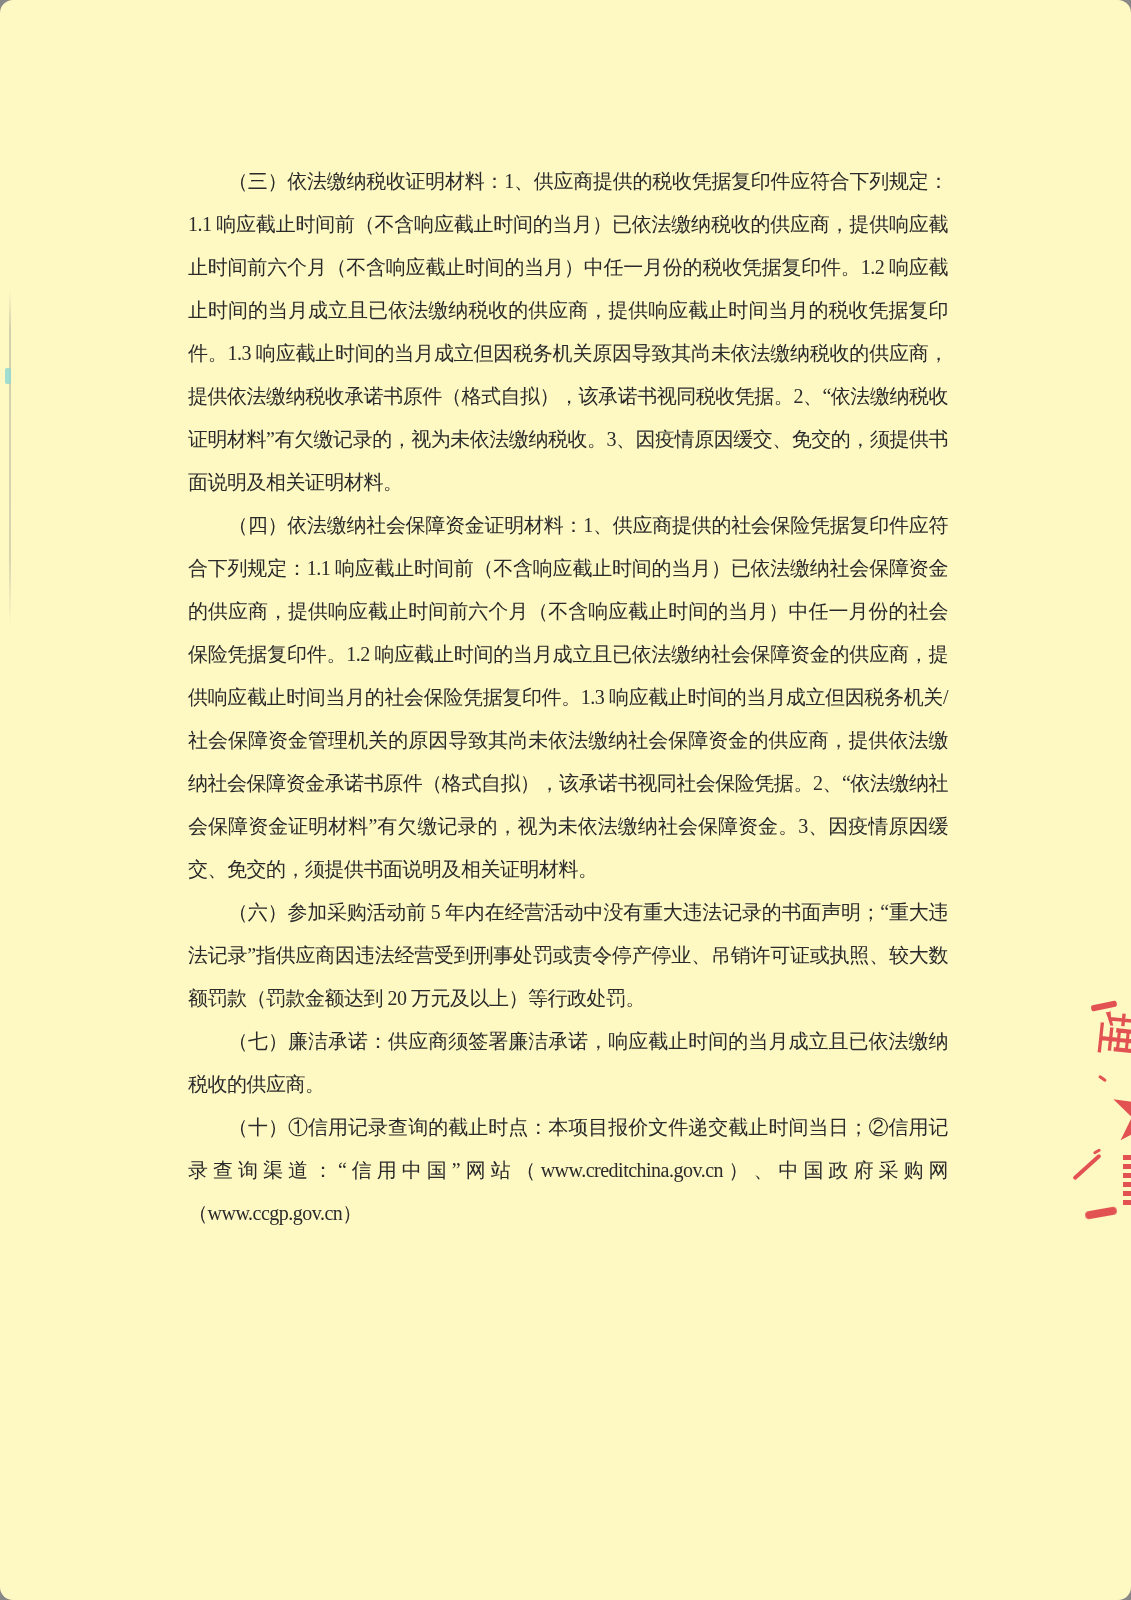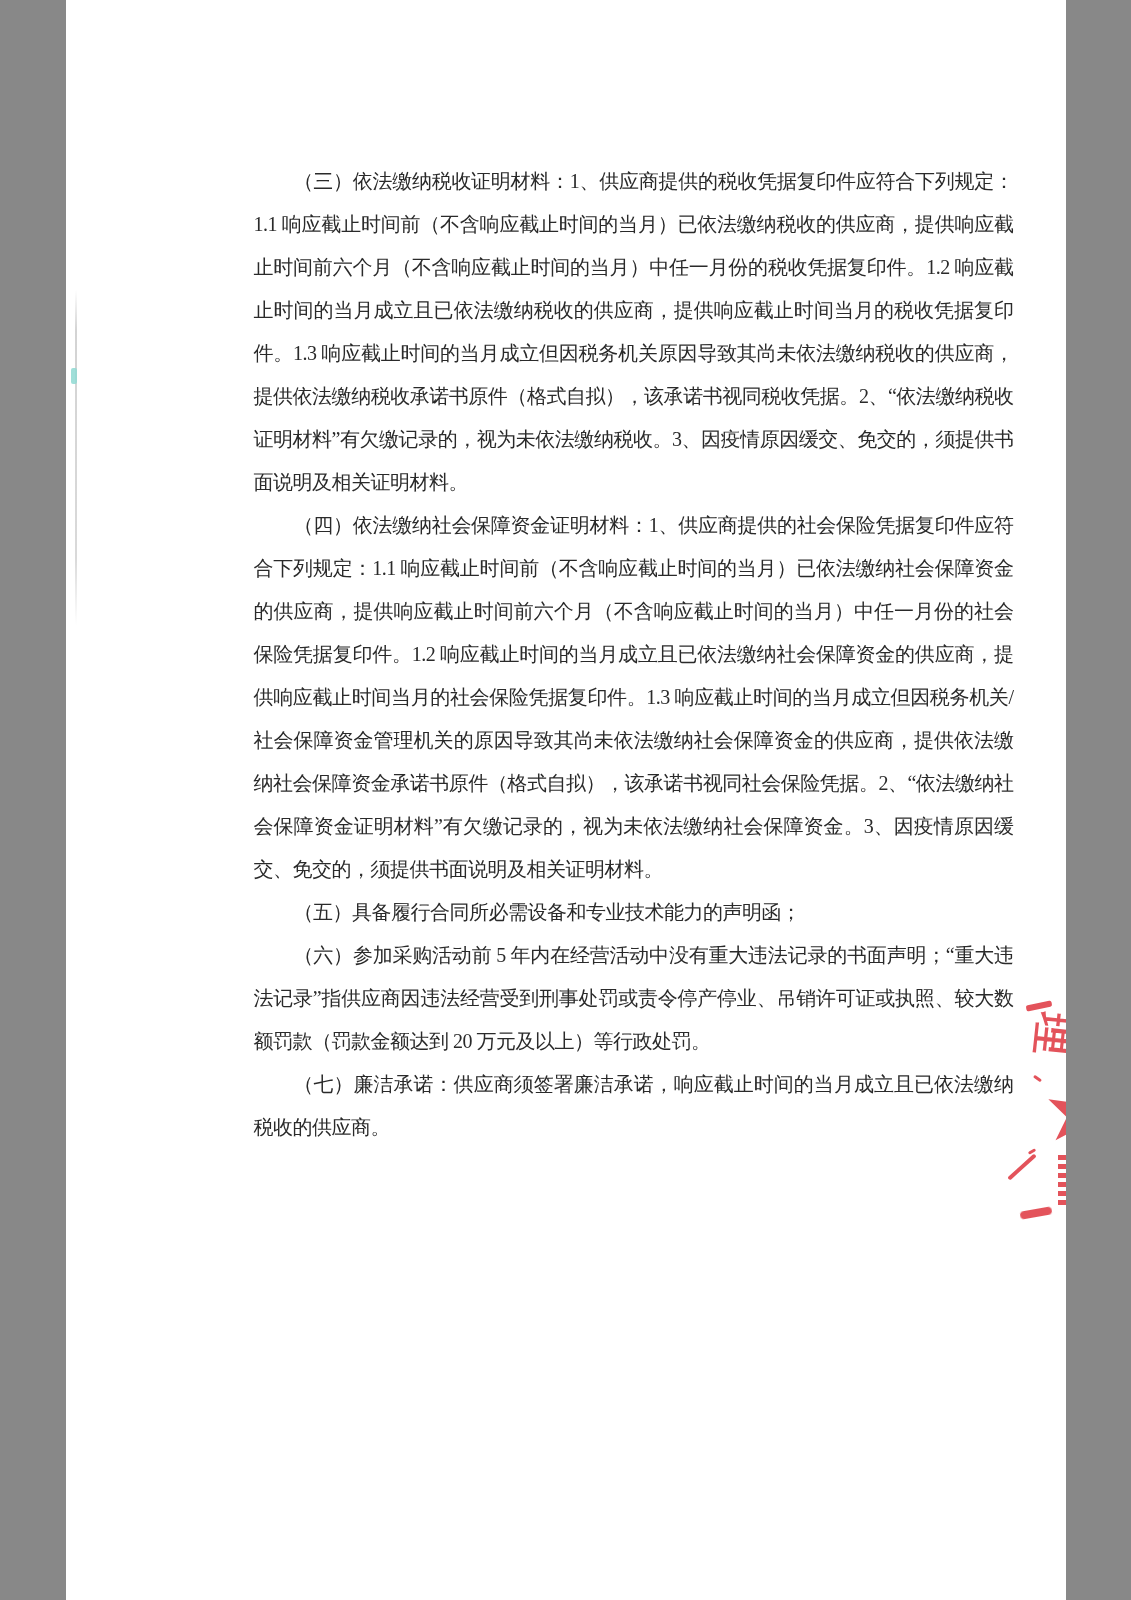--- a/index.html
+++ b/index.html
@@ -1,23 +1,24 @@
 <!DOCTYPE html>
 <html><head>
 <meta charset="utf-8">
 <style>
   html,body { margin:0; padding:0; }
   body { background:#888; }
   .page {
     position:relative;
-    width:1000px; height:1600px;
+    width:1131px; height:1600px;
     margin:0 auto;
-    background:#ffffff;
+    background:#fef9c3;
     overflow:hidden;
     font-family:"Liberation Serif","DejaVu Serif",serif;
+    border-radius:13px;
   }
   
   .text-block {
     position:absolute;
     left:188px; top:160px; width:760px;
     color:#2a2a2a;
     font-size:20px;
     line-height:43px;
     letter-spacing:-0.5px;
     text-align:justify;
@@ -116,23 +117,23 @@
 <body>
 
 <div class="page">
 
   <div class="scan-line"></div>
   <div class="scan-speck"></div>
 
   <main class="text-block">
     <p>（三）依法缴纳税收证明材料：1、供应商提供的税收凭据复印件应符合下列规定：1.1 响应截止时间前（不含响应截止时间的当月）已依法缴纳税收的供应商，提供响应截止时间前六个月（不含响应截止时间的当月）中任一月份的税收凭据复印件。1.2 响应截止时间的当月成立且已依法缴纳税收的供应商，提供响应截止时间当月的税收凭据复印件。1.3 响应截止时间的当月成立但因税务机关原因导致其尚未依法缴纳税收的供应商，提供依法缴纳税收承诺书原件（格式自拟），该承诺书视同税收凭据。2、“依法缴纳税收证明材料”有欠缴记录的，视为未依法缴纳税收。3、因疫情原因缓交、免交的，须提供书面说明及相关证明材料。</p>
     <p>（四）依法缴纳社会保障资金证明材料：1、供应商提供的社会保险凭据复印件应符合下列规定：1.1 响应截止时间前（不含响应截止时间的当月）已依法缴纳社会保障资金的供应商，提供响应截止时间前六个月（不含响应截止时间的当月）中任一月份的社会保险凭据复印件。1.2 响应截止时间的当月成立且已依法缴纳社会保障资金的供应商，提供响应截止时间当月的社会保险凭据复印件。1.3 响应截止时间的当月成立但因税务机关/社会保障资金管理机关的原因导致其尚未依法缴纳社会保障资金的供应商，提供依法缴纳社会保障资金承诺书原件（格式自拟），该承诺书视同社会保险凭据。2、“依法缴纳社会保障资金证明材料”有欠缴记录的，视为未依法缴纳社会保障资金。3、因疫情原因缓交、免交的，须提供书面说明及相关证明材料。</p>
-    <p>（五）具备履行合同所必需设备和专业技术能力的声明函；</p>
     <p>（六）参加采购活动前 5 年内在经营活动中没有重大违法记录的书面声明；“重大违法记录”指供应商因违法经营受到刑事处罚或责令停产停业、吊销许可证或执照、较大数额罚款（罚款金额达到 20 万元及以上）等行政处罚。</p>
     <p>（七）廉洁承诺：供应商须签署廉洁承诺，响应截止时间的当月成立且已依法缴纳税收的供应商。</p>
+    <p>（十）①信用记录查询的截止时点：本项目报价文件递交截止时间当日；②信用记录查询渠道：“信用中国”网站（www.creditchina.gov.cn）、中国政府采购网（www.ccgp.gov.cn）</p>
   </main>
 
   <div class="stamp">
     <span class="stamp-stroke-top"></span>
     <span class="stamp-char-li">理</span>
     <span class="stamp-tick-1"></span>
     <span class="stamp-star">★</span>
     <span class="stamp-tick-2"></span>
     <span class="stamp-slash"></span>
     <span class="stamp-dash-column"></span>

